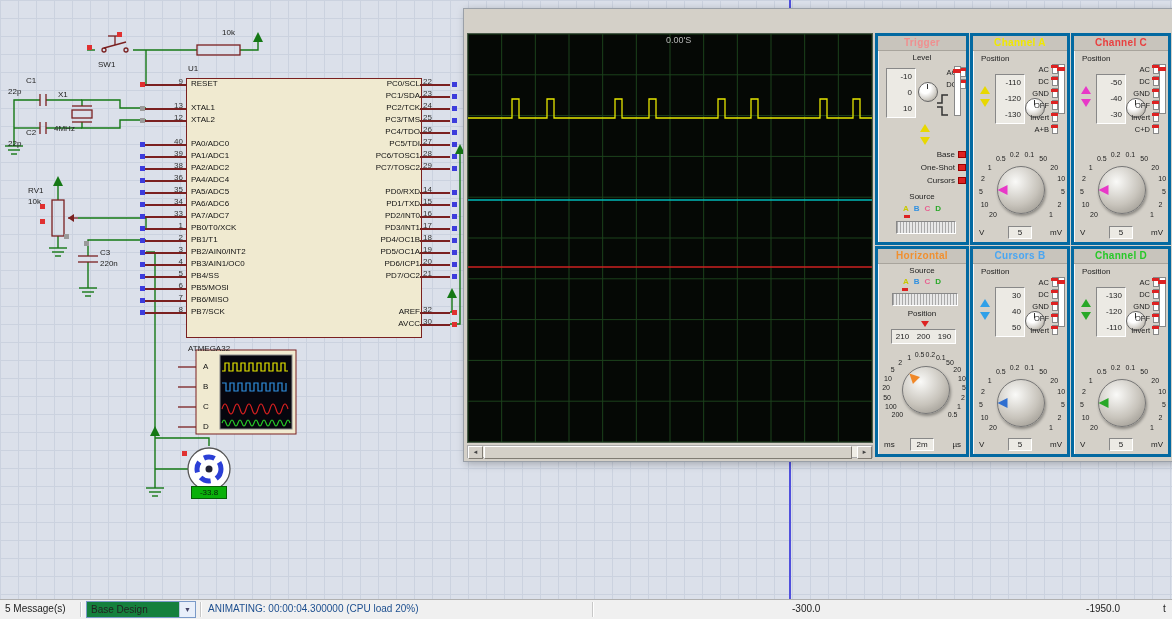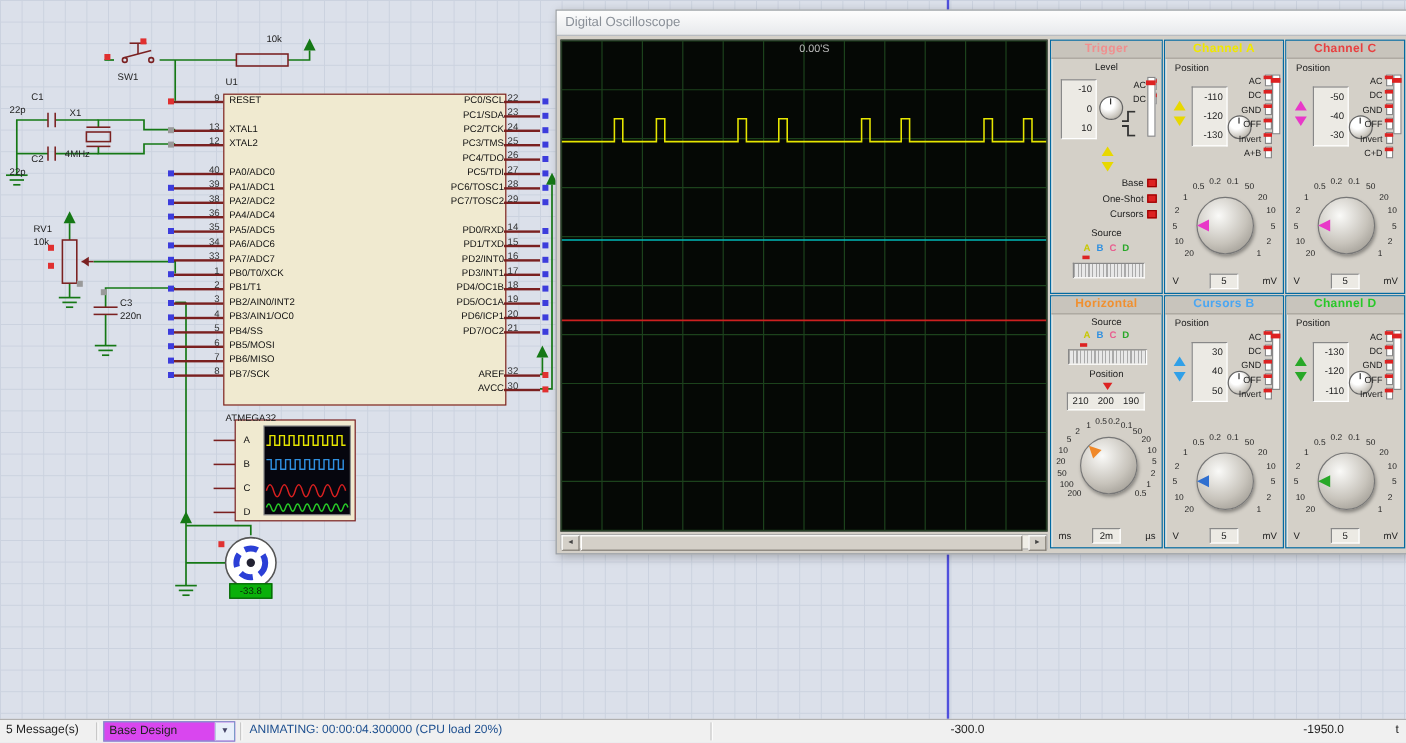--- a/index.html
+++ b/index.html
@@ -52,21 +52,21 @@
   .time-label{position:absolute;left:198px;top:1px;color:#b8b8b8;font-size:9px;}
   .hscroll{position:absolute;left:3px;top:415px;width:406px;height:13px;
     background:#efede6;border:1px solid #aaa;display:flex;box-sizing:border-box;}
   .sbtn{width:13px;height:11px;background:#d4d0c8;border:1px solid;border-color:#fff #807c74 #807c74 #fff;
     font-size:6px;line-height:11px;text-align:center;color:#444;flex:none;}
   .sthumb{width:366px;height:11px;margin-left:1px;background:#d4d0c8;
     border:1px solid;border-color:#fff #807c74 #807c74 #fff;}
   .sspace{flex:1;}
   .controls{position:absolute;left:411px;top:3px;width:296px;height:425px;
     display:grid;grid-template-columns:94px 100px 100px;grid-template-rows:212px 211px;gap:1px;}
-  .panel{position:relative;background:#d4d0c8;border:1px solid #0369a1;
+  .panel{position:relative;background:#d4d0c8;border:3px solid #0369a1;
     box-shadow:inset 1px 1px 0 rgba(255,255,255,.85);box-sizing:border-box;overflow:hidden;}
   .panel-title{height:14px;line-height:14px;text-align:center;font-size:10px;font-weight:bold;
     background:#c8c4bc;border-bottom:1px solid #a8a49c;letter-spacing:.3px;}
   .lbl{position:absolute;font-size:8px;color:#222;}
   .center{left:0;right:0;text-align:center;}
   .pos-box{position:absolute;background:#eceae4;border:1px solid;border-color:#888 #fff #fff #888;
     padding:0 3px;text-align:right;}
   .pos-num{height:16px;line-height:16px;font-size:8px;min-width:22px;color:#222;}
   .mini-knob{position:absolute;width:18px;height:18px;border-radius:50%;
     background:radial-gradient(circle at 35% 30%,#fff 0 30%,#c8c4bc 70%,#8e8a82);
@@ -109,21 +109,21 @@
   .tri-down{position:absolute;width:0;height:0;border-left:4px solid transparent;
     border-right:4px solid transparent;border-top:6px solid #d22;}
   .hpos-box{position:absolute;background:#eceae4;border:1px solid;border-color:#888 #fff #fff #888;
     height:13px;display:flex;align-items:center;}
   .hpos-num{width:21px;text-align:center;font-size:8px;color:#222;}
   
   #statusbar{position:absolute;left:0;bottom:0;width:1172px;height:19px;background:#f0f0f0;
     border-top:1px solid #b0b0b0;font-size:10px;color:#222;z-index:10;}
   .sb-sep{position:absolute;width:1px;top:2px;bottom:2px;background:#c8c8c8;box-shadow:1px 0 0 #fff;}
   .sb-msgs{position:absolute;left:5px;top:3px;}
-  .sb-combo{position:absolute;left:86px;top:1px;width:108px;height:15px;background:#d946ef;
+  .sb-combo{position:absolute;left:86px;top:1px;width:108px;height:15px;background:#15803d;
     border:1px solid #7a9ac8;display:flex;align-items:center;}
   .sb-combo .combo-text{flex:1;padding-left:4px;font-size:10px;line-height:15px;}
   .combo-btn{width:15px;height:15px;background:#e8effa;border-left:1px solid #b8c8e0;
     text-align:center;font-size:7px;line-height:15px;color:#446;flex:none;}
   .sb-anim{position:absolute;left:208px;top:3px;color:#1d4f8f;}
   .sb-x{position:absolute;left:792px;top:3px;width:60px;}
   .sb-y{position:absolute;left:1052px;top:3px;width:68px;text-align:right;}
   .sb-unit{position:absolute;left:1163px;top:3px;}
 </style>
 </head>
@@ -627,23 +627,20 @@
   <div class="ind high" style="left:87px;top:45px"></div>
   <div class="ind high" style="left:117px;top:32px"></div>
   <div class="ind high" style="left:40px;top:204px"></div>
   <div class="ind high" style="left:40px;top:219px"></div>
   <div class="ind float" style="left:64px;top:234px"></div>
   <div class="ind float" style="left:84px;top:241px"></div>
   <div class="ind high" style="left:182px;top:451px"></div>
 </div>
 
 <div id="scope-window">
-  <div class="titlebar">
-    <span>Digital Oscilloscope</span>
-  </div>
   <div class="scope-body">
     <div class="screen-area">
       <svg id="trace-svg" width="404" height="408" viewBox="0 0 404 408">
           <line x1="0" x2="0" y1="0" y2="408" stroke="#1c421c"></line>
           <line x1="33.666666666666664" x2="33.666666666666664" y1="0" y2="408" stroke="#1c421c"></line>
           <line x1="67.33333333333333" x2="67.33333333333333" y1="0" y2="408" stroke="#1c421c"></line>
           <line x1="101" x2="101" y1="0" y2="408" stroke="#1c421c"></line>
           <line x1="134.66666666666666" x2="134.66666666666666" y1="0" y2="408" stroke="#1c421c"></line>
           <line x1="168.33333333333334" x2="168.33333333333334" y1="0" y2="408" stroke="#1c421c"></line>
           <line x1="202" x2="202" y1="0" y2="408" stroke="#1c421c"></line>

